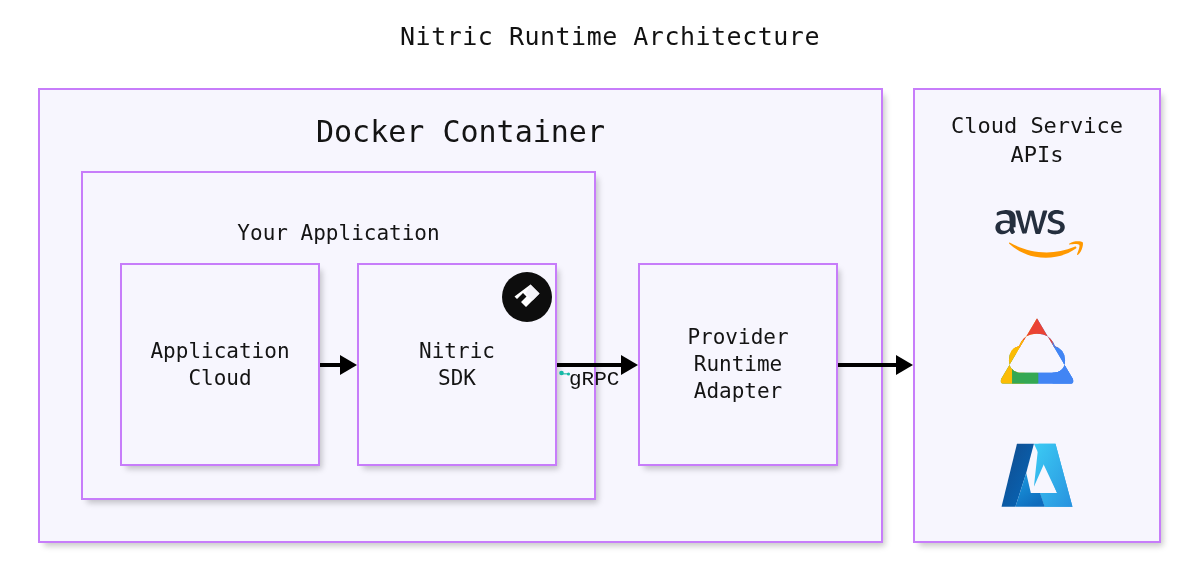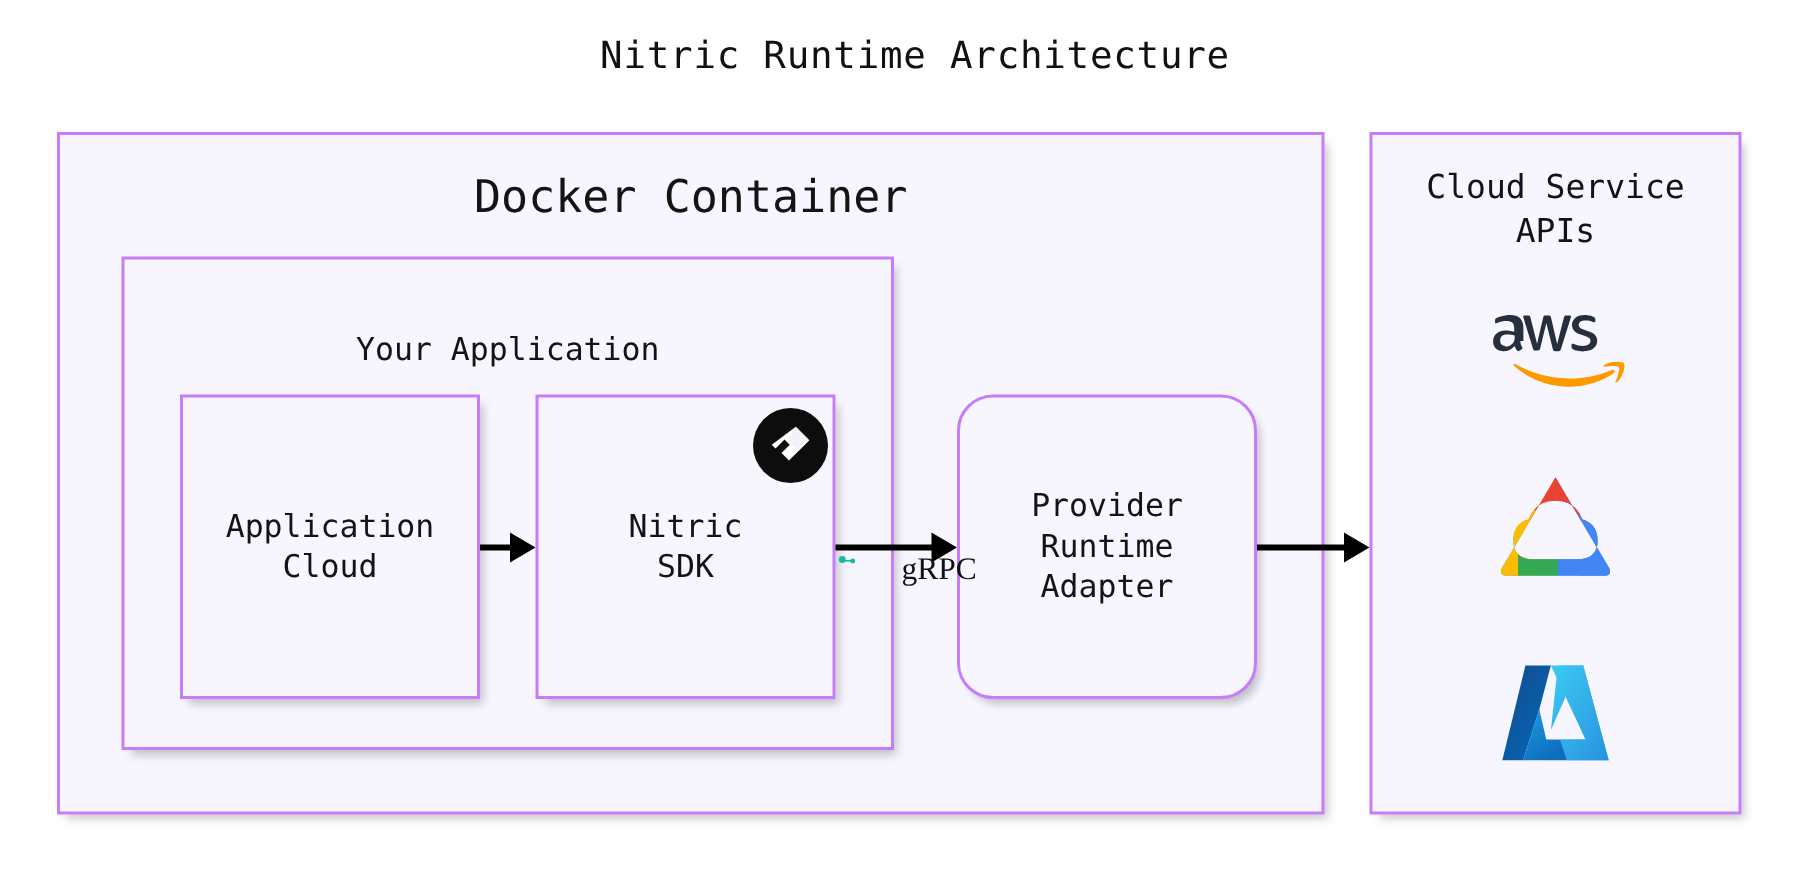--- a/index.html
+++ b/index.html
@@ -97,21 +97,20 @@
     left: 357px;
     top: 263px;
     width: 200px;
     height: 203px;
   }
   #provider-runtime-adapter {
     left: 638px;
     top: 263px;
     width: 200px;
     height: 203px;
-    border-radius: 24px;
   }
   .leaf-label {
     top: 50%;
     transform: translateY(-50%);
     font-size: 21px;
   }
 
   
   #nitric-logo {
     position: absolute;
@@ -165,25 +164,24 @@
     display: flex;
     align-items: flex-start;
   }
   #grpc-marker-icon {
     width: 12px;
     height: 12px;
     margin-top: 1px;
     margin-right: -2px;
   }
   #grpc-label {
-    font-family: Liberation Serif, serif;
+    font-family: Liberation Mono, monospace;
     font-size: 21px;
     color: #101010;
     line-height: 1;
-    margin-left: 32px;
   }
 
   
   .provider-logo {
     position: absolute;
     left: 0;
     width: 100%;
     display: flex;
     justify-content: center;
     align-items: center;

